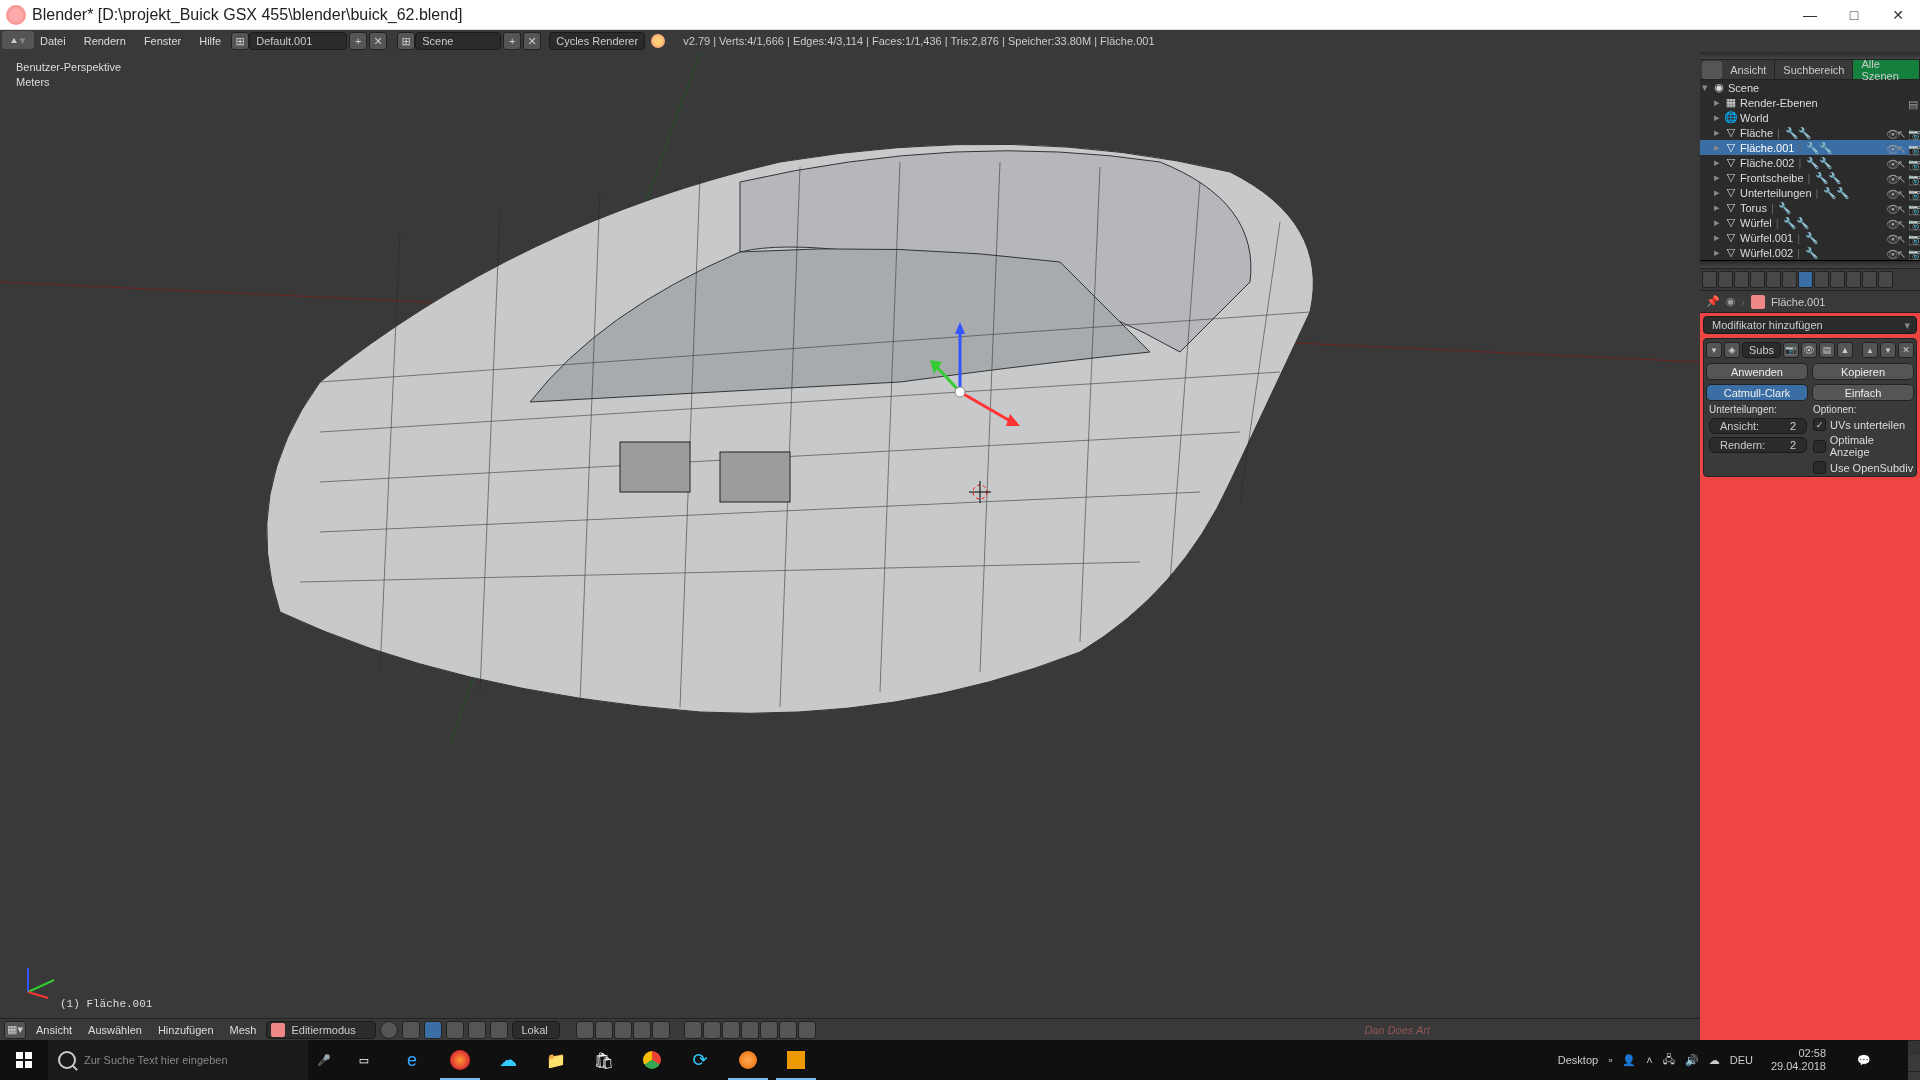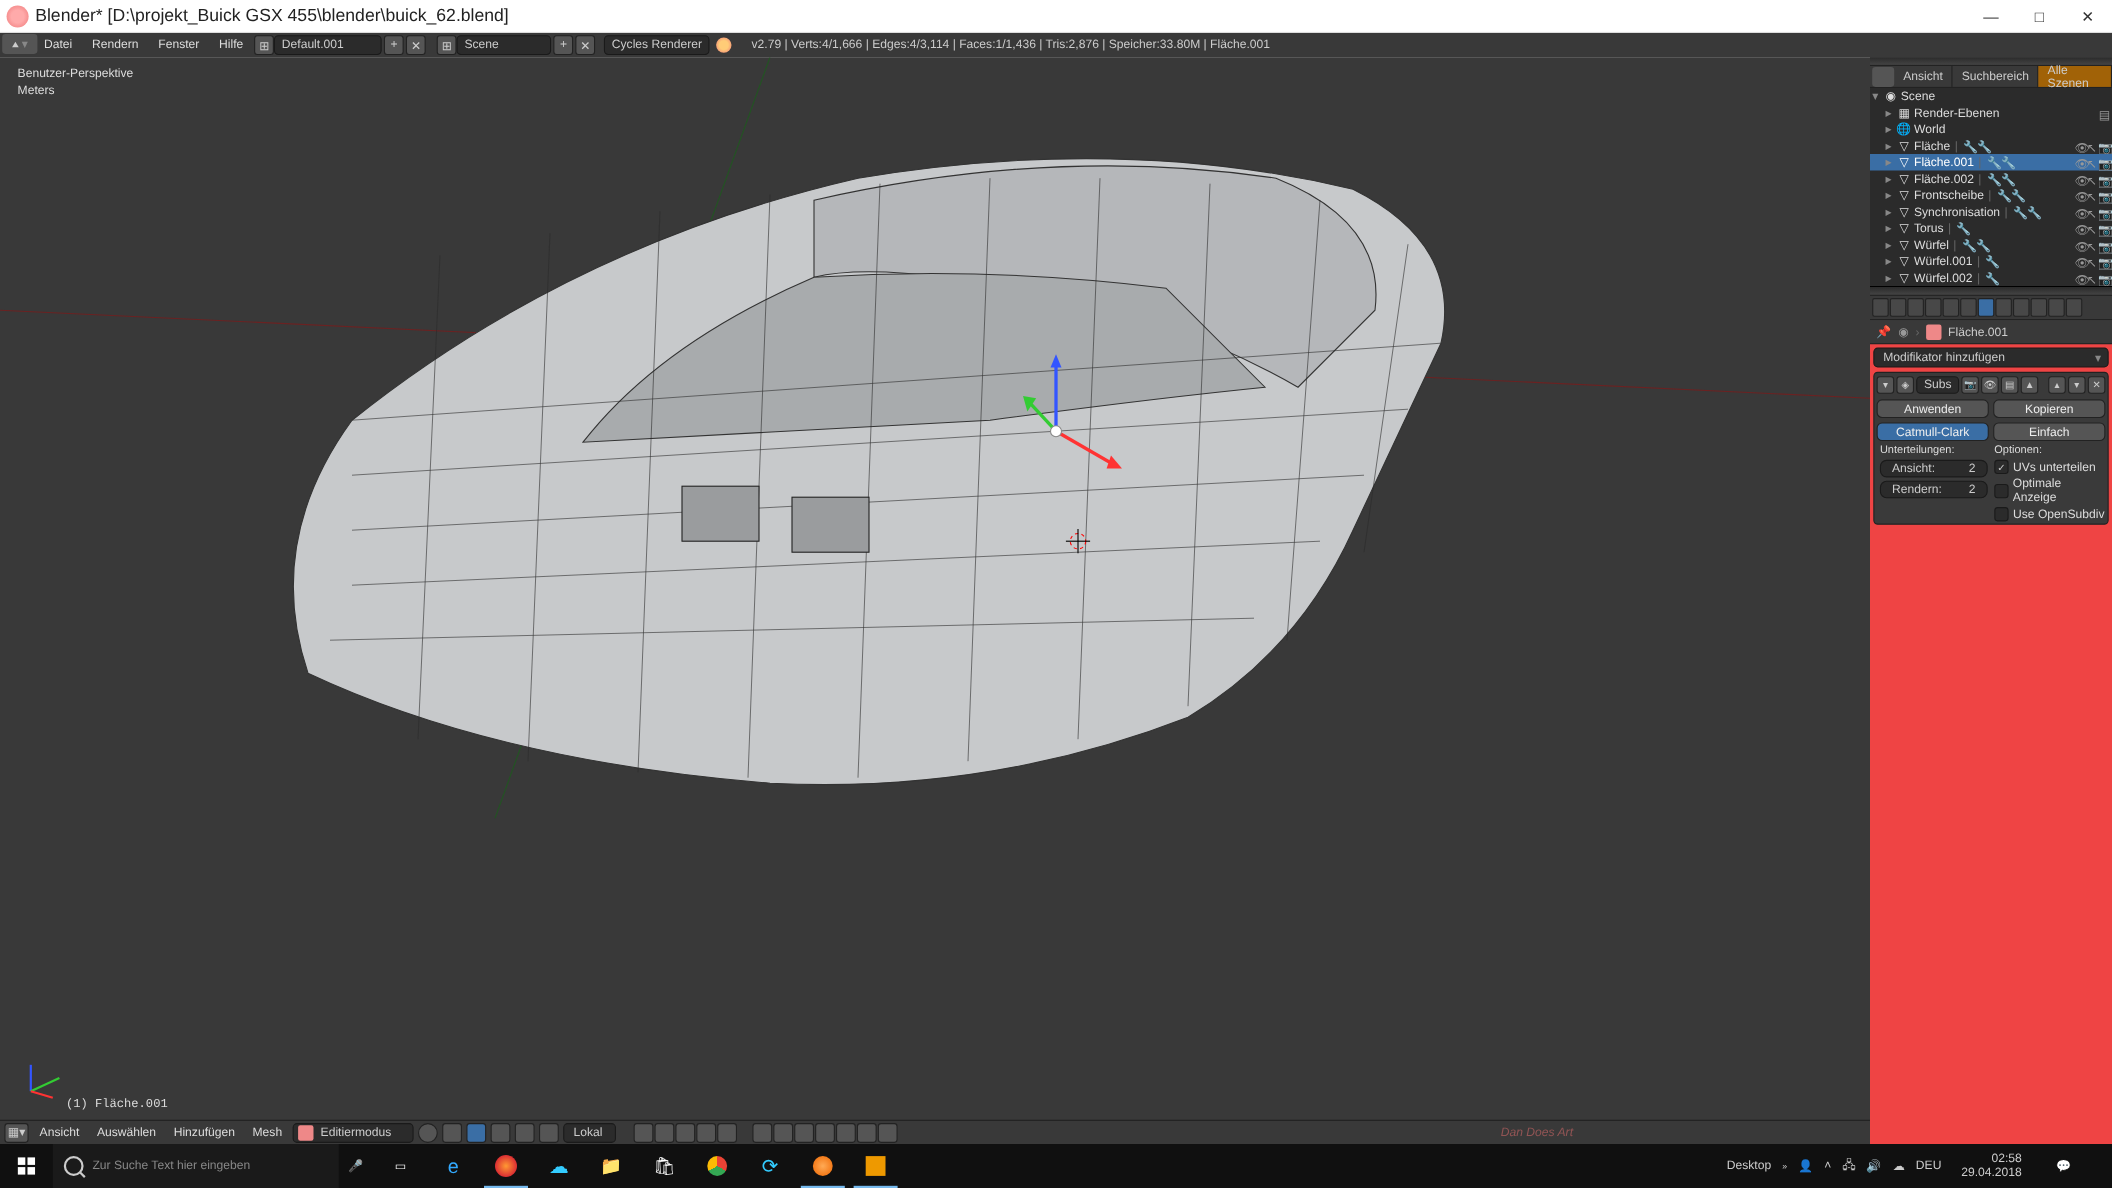--- a/index.html
+++ b/index.html
@@ -45,21 +45,21 @@
 .tl-head .fld .l{margin-right:auto;}
 .tl-head .num{width:82px;justify-content:space-between;}
 .tl-head .pb{width:18px;height:18px;background:#555;border:1px solid #222;border-radius:3px;display:flex;align-items:center;justify-content:center;color:#ccc;}
 
 .sidepanel { width:220px; background:#393939; display:flex; flex-direction:column; }
 .sp-splitter-bar { height:8px; background:linear-gradient(#2a2a2a,#444); border-bottom:1px solid #222;}
 .outliner { flex:0 0 200px; display:flex; flex-direction:column; border-bottom:1px solid #000; }
 .outliner .hdr { height:20px; background:#393939; display:flex; align-items:center; border-bottom:1px solid #222; }
 .outliner .hdr .ico{width:24px;height:18px;background:#555;border-radius:3px;margin-left:2px;}
 .outliner .hdr .tab{padding:0 8px;color:#ccc;border-right:1px solid #222;height:100%;display:flex;align-items:center;}
-.outliner .hdr .tab.active{background:#a16207;}
+.outliner .hdr .tab.active{background:#15803d;}
 .outliner .tree { flex:1; overflow:hidden; background:#2b2b2b; }
 .tree-row { height:15px; display:flex; align-items:center; color:#ddd; font-size:10px; position:relative;}
 .tree-row .indent{display:inline-block;}
 .tree-row .exp{width:10px;color:#888;}
 .tree-row .oico{width:14px;height:12px;margin-right:2px;display:flex;align-items:center;justify-content:center;}
 .tree-row .ricons{position:absolute;right:2px;display:flex;gap:1px;}
 .tree-row .ricons i{width:10px;height:10px;font-style:normal;color:#999;}
 .tree-row.sel{background:#3a6ea5;color:#fff;}
 .tree-row .sep{color:#666;margin:0 4px;}
 .tree-row .mod{width:12px;height:11px;margin-left:1px; color:#aac;}
@@ -82,21 +82,21 @@
 .props .brow{display:flex;gap:4px;margin-top:4px;}
 .props .brow .bb{flex:1;height:17px;background:#555;border:1px solid #222;border-radius:5px;display:flex;align-items:center;justify-content:center;color:#eee;}
 .props .brow .bb.on{background:#3a6ea5;}
 .props .orow{display:flex;margin-top:3px;}
 .props .orow .col{flex:1;display:flex;flex-direction:column;gap:3px;}
 .props .olbl{color:#ddd;font-size:10px;padding-left:3px;}
 .props .numf{height:16px;background:#2b2b2b;border:1px solid #1a1a1a;border-radius:6px;display:flex;align-items:center;padding:0 10px;color:#ccc;justify-content:space-between;margin:0 3px;}
 .props .chk{display:flex;align-items:center;gap:4px;color:#ddd;font-size:10px;padding-left:3px;}
 .props .chk .box{width:13px;height:13px;background:#2b2b2b;border:1px solid #1a1a1a;border-radius:3px;display:flex;align-items:center;justify-content:center;color:#ccc;font-size:9px;}
 
-.taskbar { position:absolute; left:0; right:0; bottom:0; height:40px; background:#101010; display:flex; align-items:center; color:#fff; }
+.taskbar { position:absolute; left:0; right:12px; bottom:0; height:40px; background:#101010; display:flex; align-items:center; color:#fff; }
 .taskbar .start{width:48px;height:40px;display:flex;align-items:center;justify-content:center;}
 .taskbar .start svg{width:16px;height:16px;}
 .taskbar .search{flex:0 0 260px;height:40px;background:#1a1a1a;display:flex;align-items:center;gap:8px;padding:0 10px;}
 .taskbar .search .sic{width:18px;height:18px;border:2px solid #ccc;border-radius:50%;position:relative;}
 .taskbar .search .sic::after{content:"";position:absolute;width:6px;height:2px;background:#ccc;right:-4px;bottom:-2px;transform:rotate(45deg);}
 .taskbar .search span{color:#888;}
 .taskbar .mic{width:32px;display:flex;align-items:center;justify-content:center;color:#888;}
 .taskbar .tbicon{width:48px;height:40px;display:flex;align-items:center;justify-content:center;position:relative;}
 .taskbar .tbicon.act::after{content:"";position:absolute;bottom:0;left:4px;right:4px;height:2px;background:#76b9ed;}
 .taskbar .tray{margin-left:auto;display:flex;align-items:center;gap:10px;padding-right:24px;color:#ccc;}
@@ -320,21 +320,21 @@
               <div class="ricons">
                 <i>👁</i>
                 <i>↖</i>
                 <i>📷</i>
               </div>
             </div>
             <div class="tree-row">
               <span class="indent" style="width:14px"></span>
               <span class="exp">▸</span>
               <span class="oico">▽</span>
-              <span>Synchronisation</span>
+              <span>Unterteilungen</span>
               <span class="sep">|</span>
               <span class="mod">🔧</span>
               <span class="mod">🔧</span>
               <div class="ricons">
                 <i>👁</i>
                 <i>↖</i>
                 <i>📷</i>
               </div>
             </div>
             <div class="tree-row">

